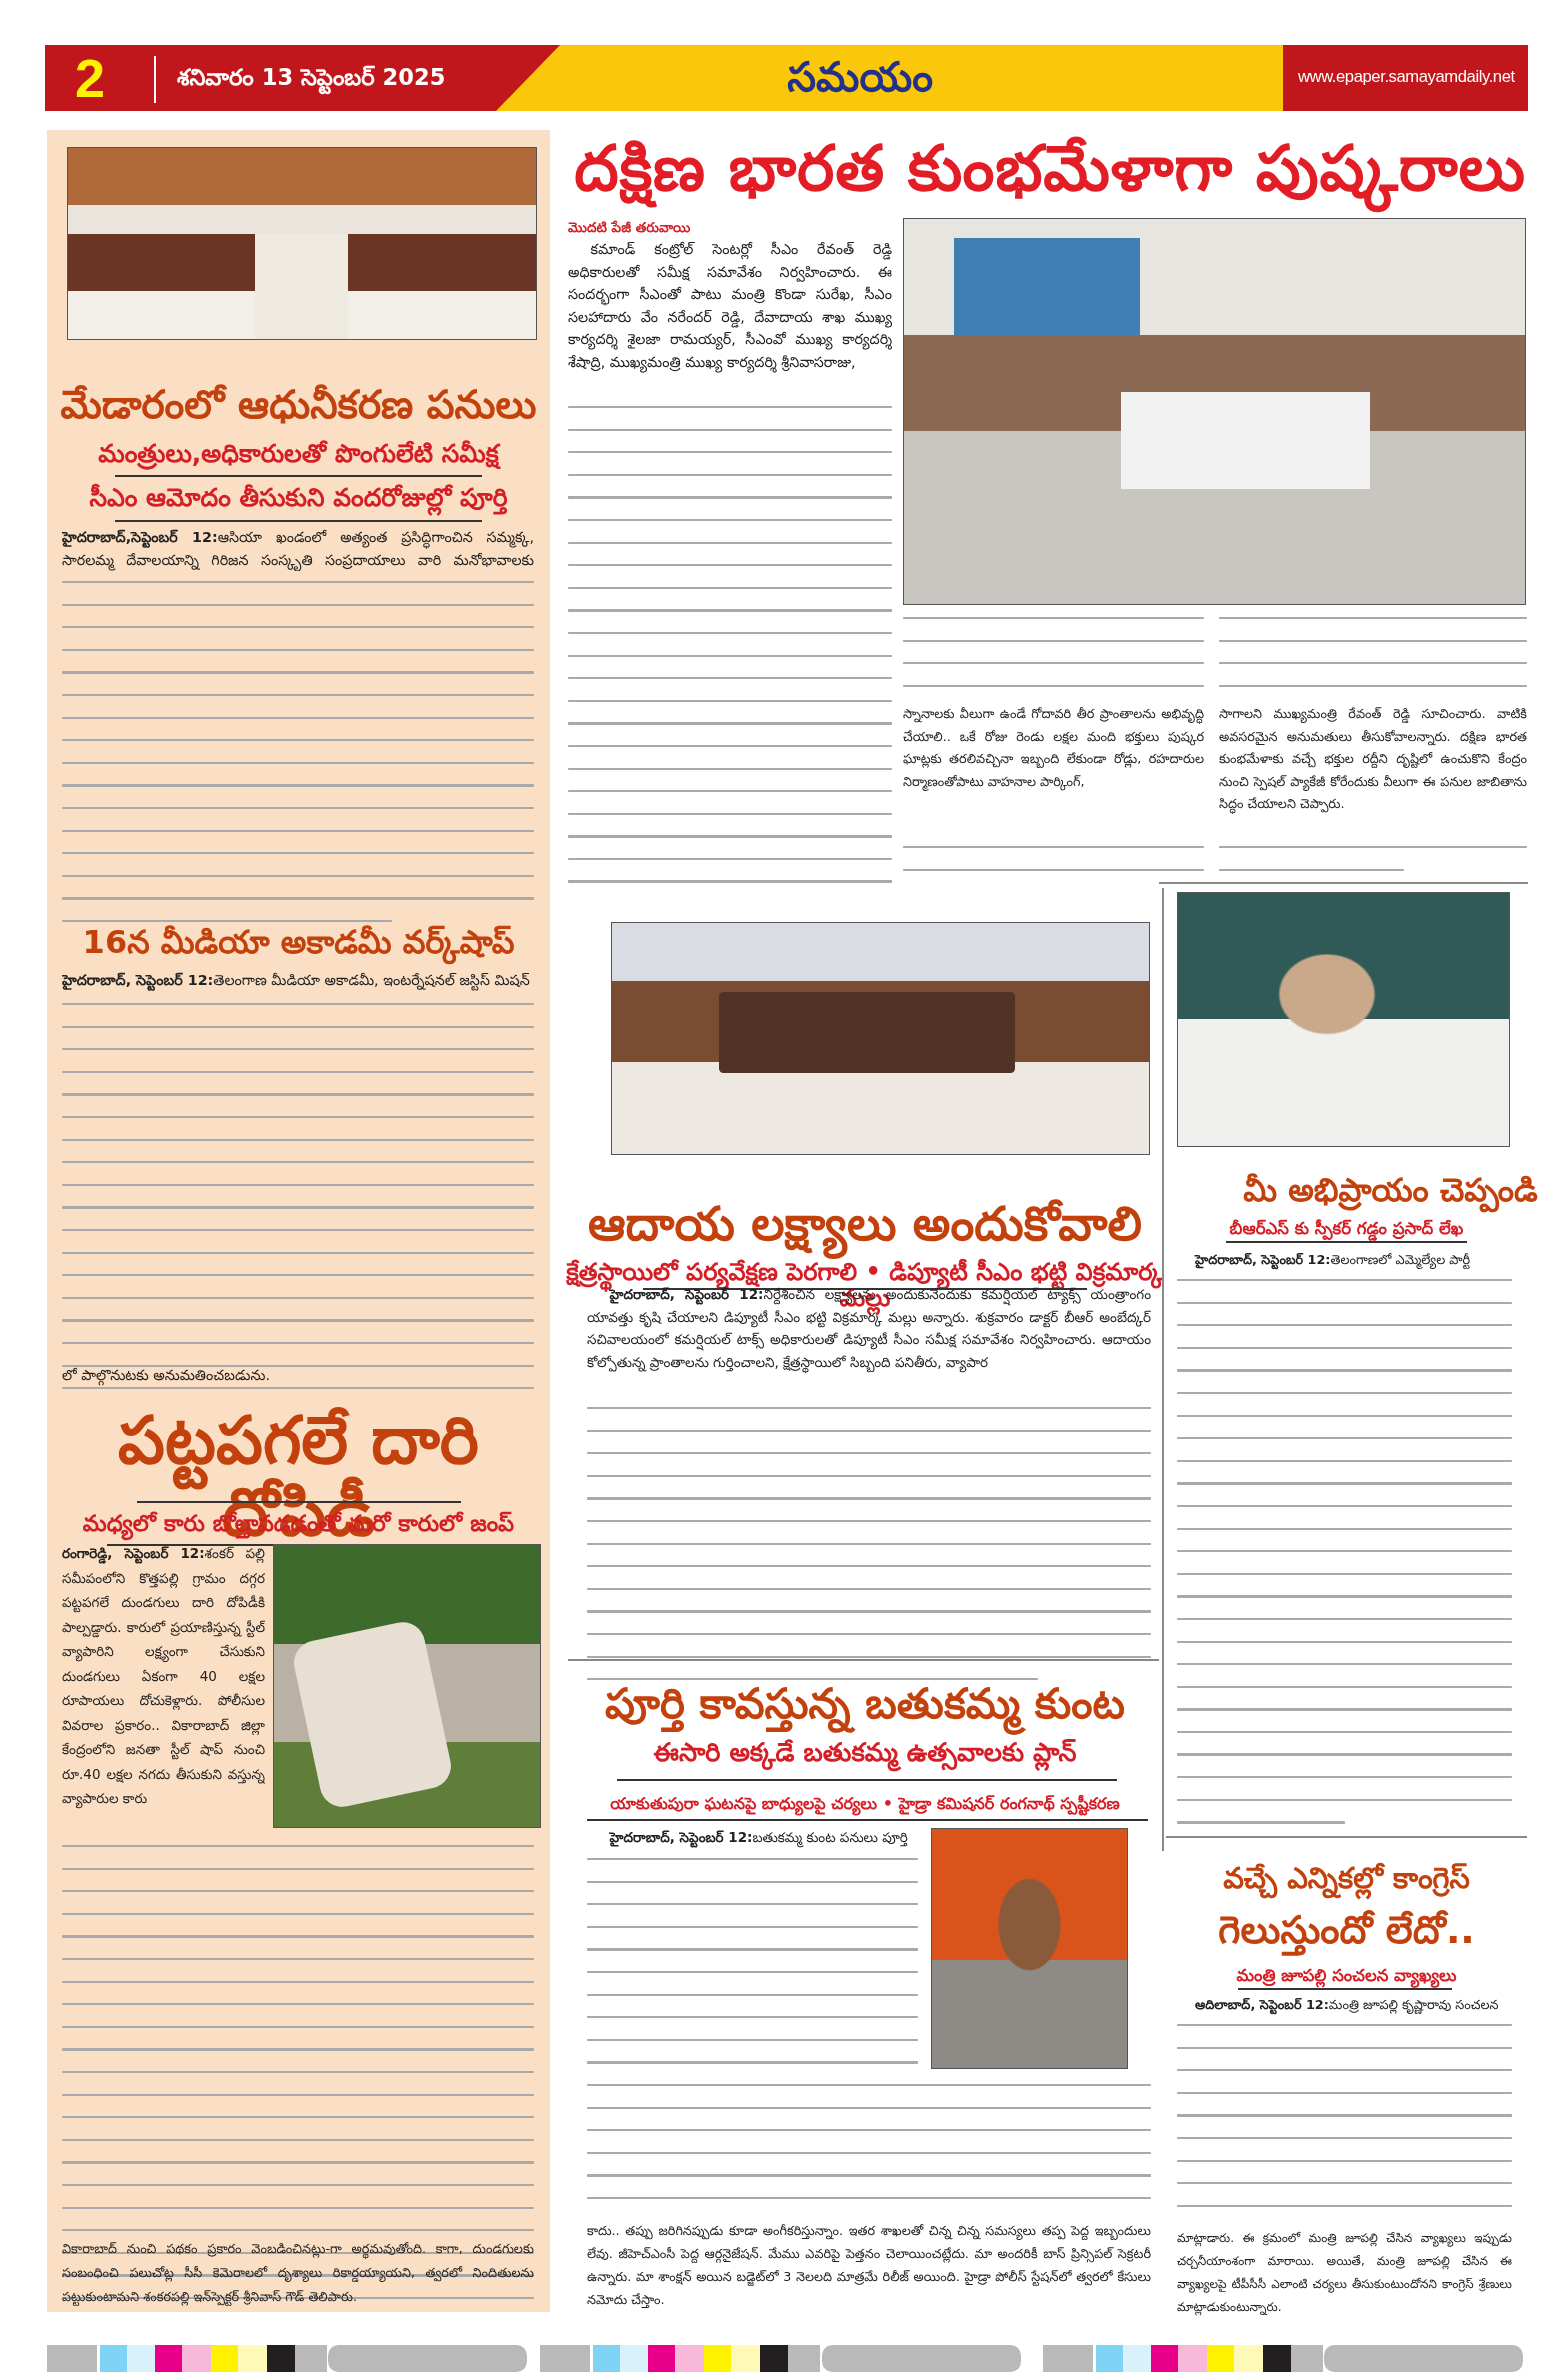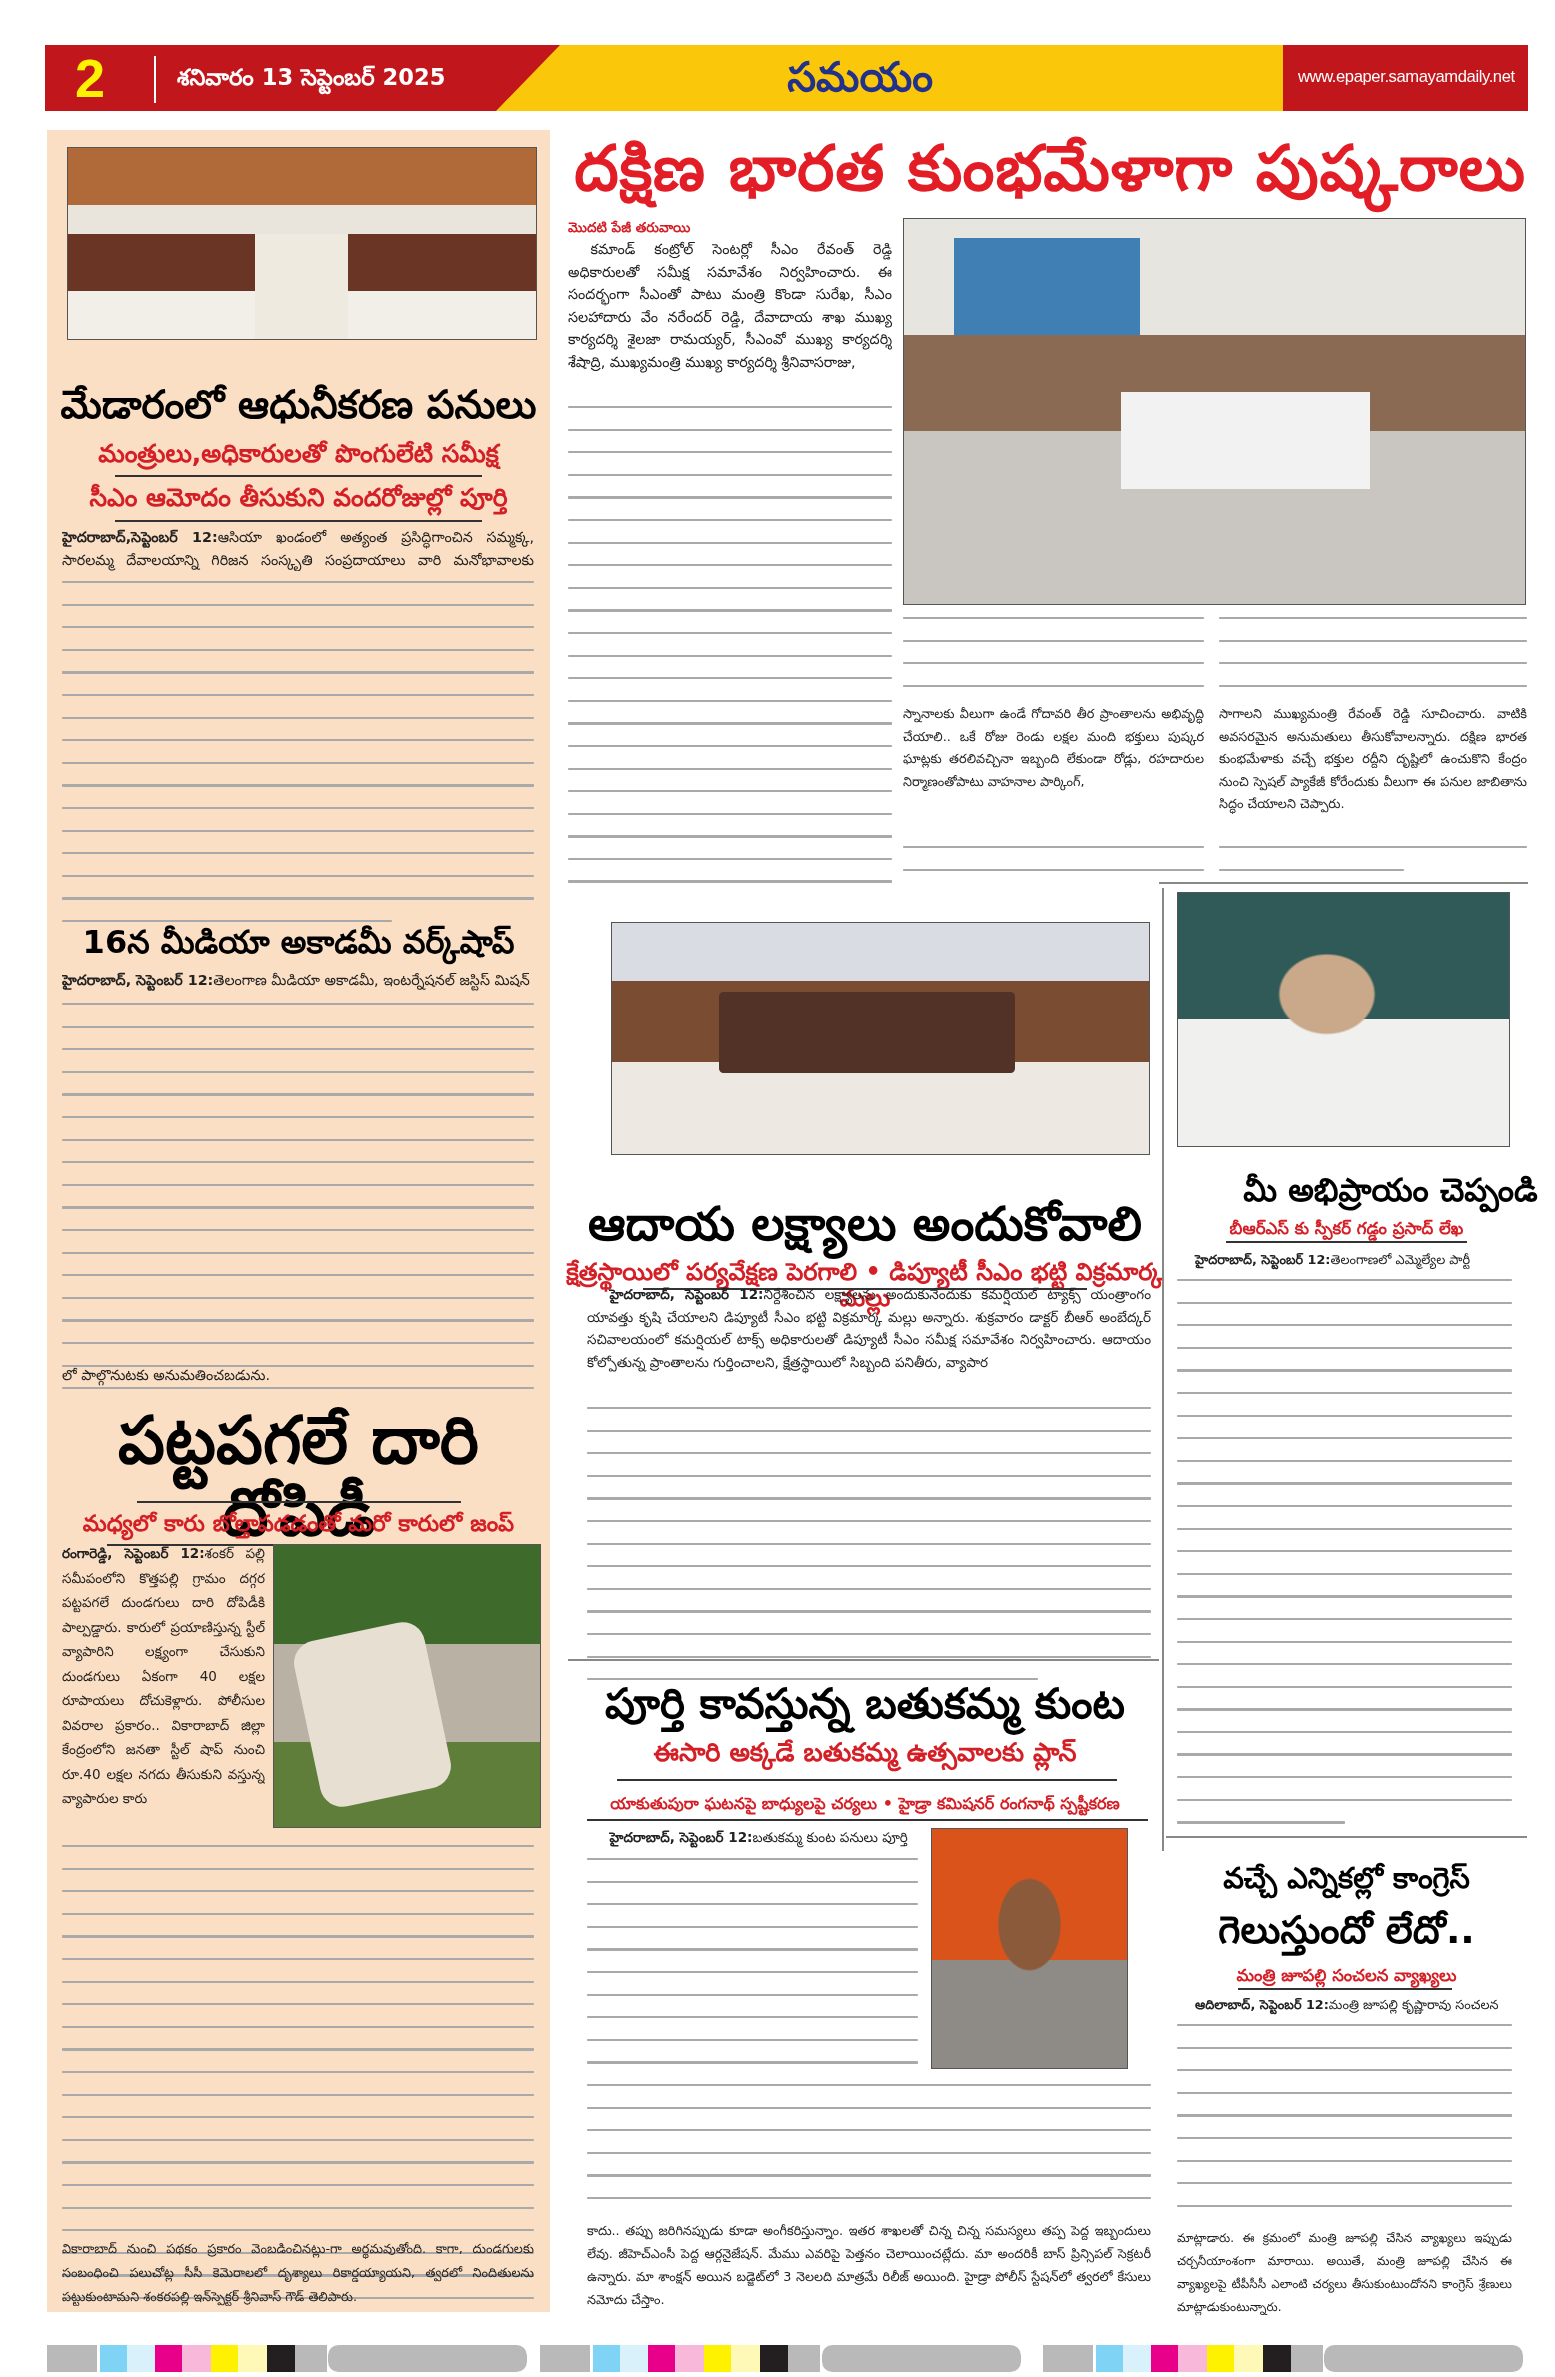--- a/index.html
+++ b/index.html
@@ -20,21 +20,21 @@
   .mh-url { position: absolute; left: 1253px; top: 21px; font: 16.6px/22.6px "Liberation Sans Narrow", "Liberation Sans", sans-serif; color: #ffffff; white-space: nowrap; letter-spacing: -0.4px; }
 
   
   .left-col { position: absolute; left: 47px; top: 130px; width: 503px; height: 2182px; background: #fbdfc4; }
   .photo { position: absolute; overflow: hidden; border: 0.8px solid #555; }
   .ph-meeting1 { left: 19.6px; top: 16.6px; width: 470px; height: 193px;
     background: linear-gradient(180deg, #b06a3a 0 30%, #e9e4dc 30% 45%, #6a3524 45% 75%, #f2efe8 75%); }
   .ph-meeting1::after { content:""; position:absolute; left:40%; top:45%; width:20%; height:55%; background:#efeae0; }
 
   .hl { position: absolute; left: 0; width: 100%; text-align: center; font-weight: bold; font-family: "DejaVu Sans", sans-serif; }
-  .hl-black { color: #000000; }
+  .hl-black { color: #c2410c; }
   .hl-red { color: #d51f26; }
   .rule { position: absolute; height: 1.5px; background: #333; }
 
   .body-txt { position: absolute; font: 14.3px/22.6px "DejaVu Sans", sans-serif; color: #222; text-align: justify; }
   .body-txt b { font-weight: bold; }
   .lines { position: absolute; }
   .lines div { height: 2.3px; background: #a9a9a9; margin-bottom: 20.3px; border-radius: 0.8px; }
 
   .ph-car { left: 226px; top: 1414px; width: 268px; height: 284px;
     background: linear-gradient(180deg, #3e6a2b 0 35%, #b9b2a4 35% 70%, #5f7e3a 70%); }

